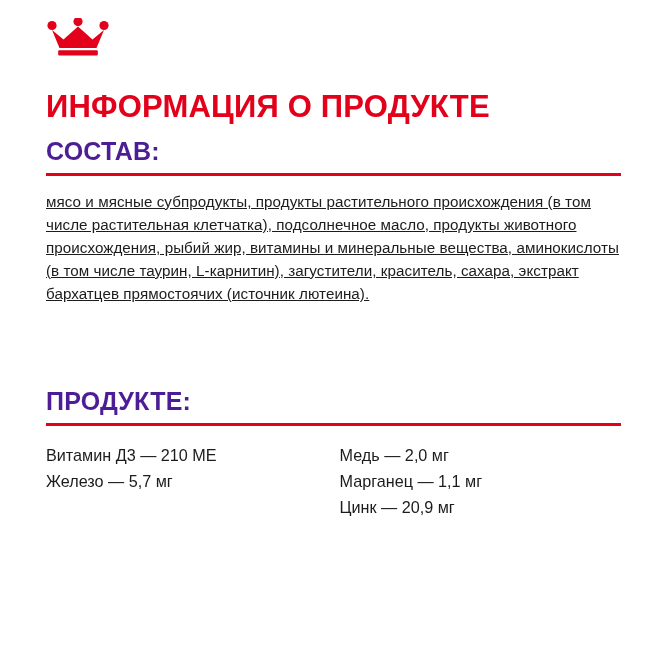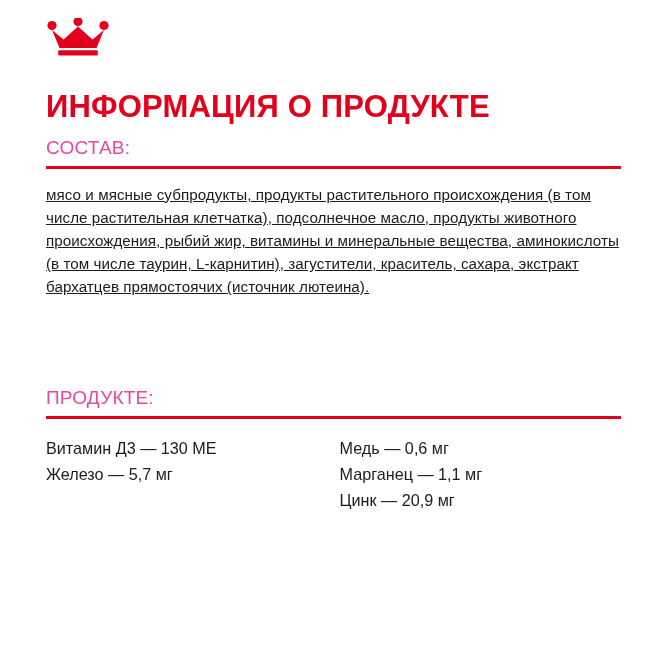--- a/index.html
+++ b/index.html
@@ -48,23 +48,23 @@
   
   .section {
     position: absolute;
     left: 46px;
     right: 46px;
   }
   .section-sostav { top: 138px; }
   .section-dobavki { top: 388px; }
 
   .section-title {
-    color: #ec4899;
-    font-size: 19px;
-    font-weight: normal;
+    color: #4c1d95;
+    font-size: 25px;
+    font-weight: bold;
     letter-spacing: 0.2px;
     margin: 0 0 7px 0;
     line-height: 1.1;
   }
   .rule {
     height: 3px;
     background: #e2001a;
     width: 100%;
   }
   .body-text {
@@ -117,24 +117,24 @@
     <h2 class="section-title">СОСТАВ:</h2>
     <div class="rule"></div>
     <p class="body-text">мясо и мясные субпродукты, продукты растительного происхождения (в том числе растительная клетчатка), подсолнечное масло, продукты животного происхождения, рыбий жир, витамины и минеральные вещества, аминокислоты (в том числе таурин, L-карнитин), загустители, краситель, сахара, экстракт бархатцев прямостоячих (источник лютеина).</p>
   </div>
 
   <div class="section section-dobavki">
     <h2 class="section-title">ПРОДУКТЕ:</h2>
     <div class="rule"></div>
     <div class="additives">
       <div class="additives-col col-left">
-        <div class="additive-item">Витамин Д3 — 130 МЕ</div>
+        <div class="additive-item">Витамин Д3 — 210 МЕ</div>
         <div class="additive-item">Железо — 5,7 мг</div>
       </div>
       <div class="additives-col col-right">
-        <div class="additive-item">Медь — 0,6 мг</div>
+        <div class="additive-item">Медь — 2,0 мг</div>
         <div class="additive-item">Марганец — 1,1 мг</div>
         <div class="additive-item">Цинк — 20,9 мг</div>
       </div>
     </div>
   </div>
 
 </div>
 
 </body></html>

